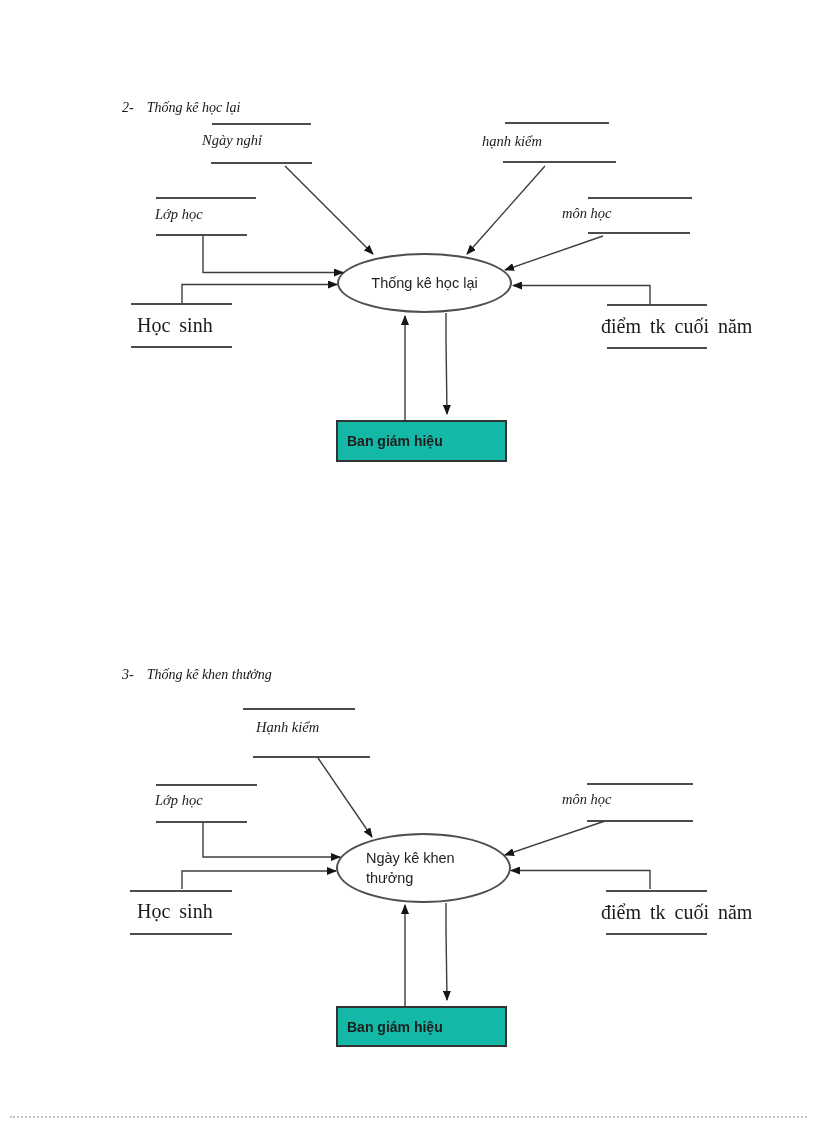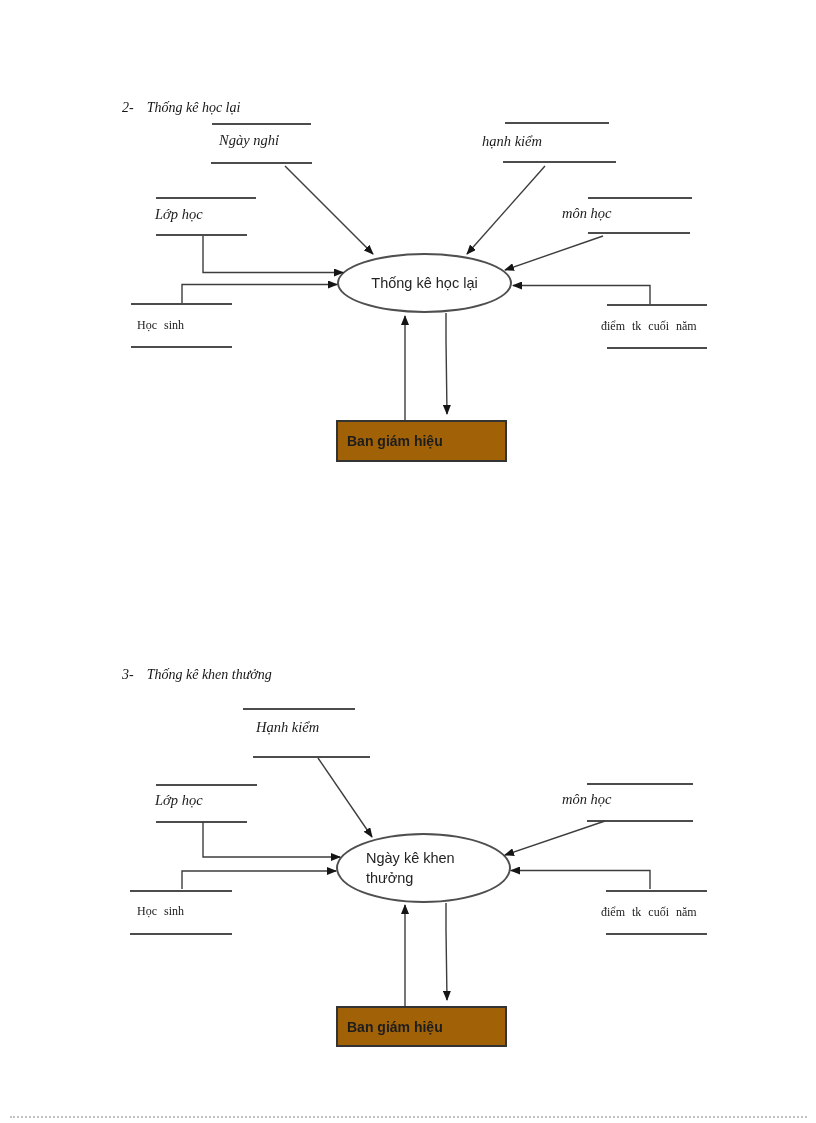--- a/index.html
+++ b/index.html
@@ -1,47 +1,47 @@
 <!DOCTYPE html>
 <html><head>
 <meta charset="utf-8">
 <style>
   html,body{margin:0;padding:0;background:#ffffff;}
   .page{position:relative;width:816px;height:1123px;background:#ffffff;overflow:hidden;
         font-family:"Liberation Serif",serif;color:#1b1b1b;}
   .hline{position:absolute;height:2px;background:#4c4c4c;}
   .store-label{position:absolute;white-space:nowrap;line-height:17px;color:#1b1b1b;}
   .lbl-italic{font-style:italic;font-family:"Liberation Serif",serif;font-size:14.5px;}
-  .lbl-roman{font-family:"Liberation Serif",serif;font-size:12px;word-spacing:4px;}
+  .lbl-roman{font-family:"Liberation Serif",serif;font-size:20px;word-spacing:4px;}
   .dfd-title{position:absolute;display:flex;gap:13px;font-style:italic;
              font-family:"Liberation Serif",serif;font-size:14px;line-height:18px;color:#161616;}
   .process{position:absolute;border:2px solid #4f4f4f;border-radius:50%;background:#ffffff;
            display:flex;align-items:center;justify-content:center;box-sizing:border-box;
            font-family:"Liberation Sans",sans-serif;font-size:14.5px;color:#232323;}
   .process-multiline{flex-direction:column;align-items:flex-start;justify-content:center;
            padding-left:28px;line-height:20px;}
-  .entity{position:absolute;border:2px solid #333333;background:#a16207;box-sizing:border-box;
+  .entity{position:absolute;border:2px solid #333333;background:#14b8a6;box-sizing:border-box;
           display:flex;align-items:center;padding-left:9px;
           font-family:"Liberation Sans",sans-serif;font-weight:700;font-size:14px;color:#1d1d1d;}
   .connectors{position:absolute;left:0;top:0;}
   .footer-dots{position:absolute;left:10px;top:1116px;width:797px;height:0;
                border-top:2px dotted #c2c2c2;}
 </style>
 </head>
 <body>
 
 <div class="page">
 
   <div class="dfd-title" style="left:122px;top:99px;">
     <span>2-</span>
     <span>Thống kê học lại</span>
   </div>
 
   <div class="hline" style="left:212px;top:123px;width:99px;"></div>
-  <div class="store-label lbl-italic" style="left:219px;top:132px;text-align:center;">Ngày nghỉ</div>
+  <div class="store-label lbl-italic" style="left:202px;top:132px;text-align:center;">Ngày nghỉ</div>
   <div class="hline" style="left:211px;top:162px;width:101px;"></div>
 
   <div class="hline" style="left:505px;top:122px;width:104px;"></div>
   <div class="store-label lbl-italic" style="left:482px;top:133px;">hạnh kiểm</div>
   <div class="hline" style="left:503px;top:161px;width:113px;"></div>
 
   <div class="hline" style="left:156px;top:197px;width:100px;"></div>
   <div class="store-label lbl-italic" style="left:155px;top:206px;">Lớp học</div>
   <div class="hline" style="left:156px;top:234px;width:91px;"></div>
 

